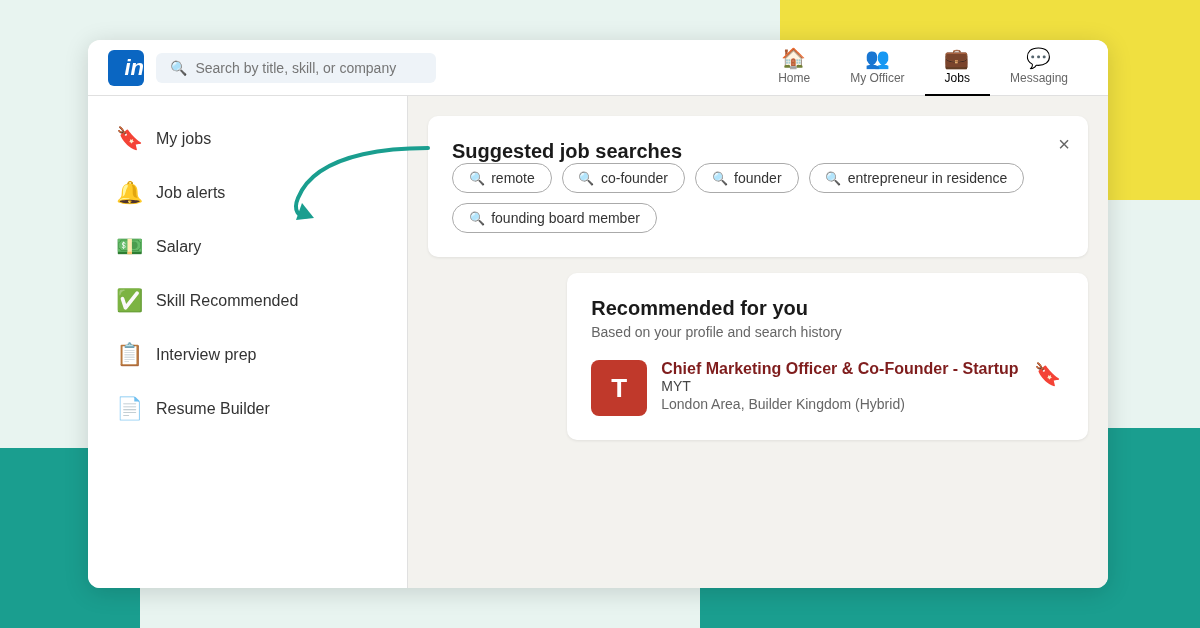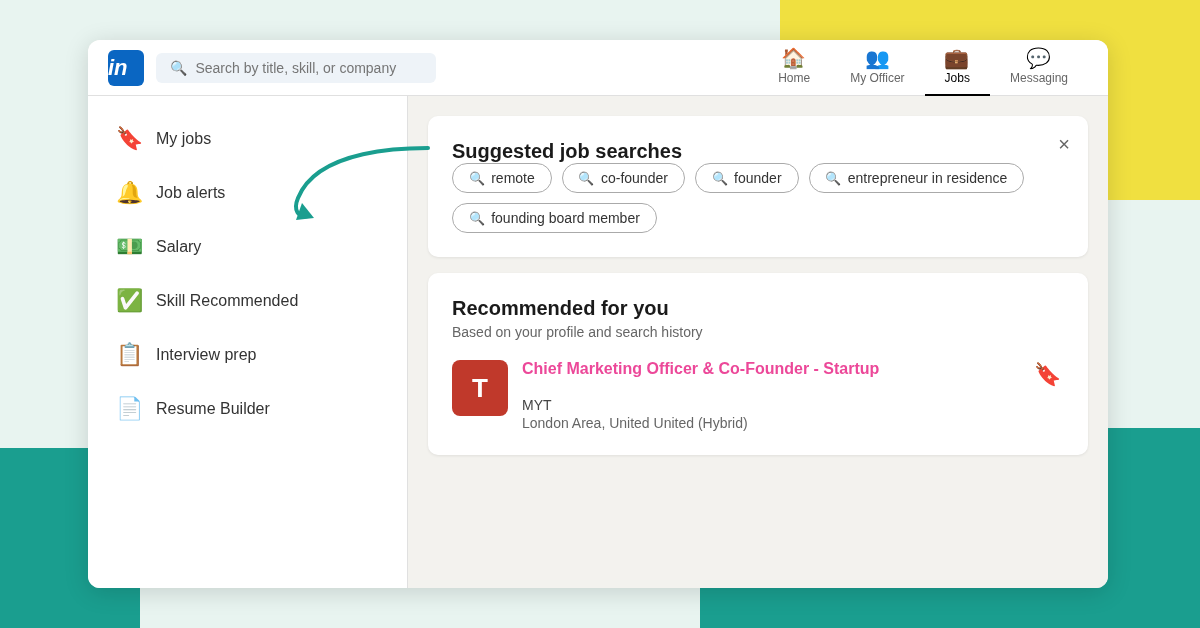--- a/index.html
+++ b/index.html
@@ -66,21 +66,21 @@
       border-bottom: 1px solid #e0e0e0;
       gap: 12px;
     }
     .linkedin-logo {
       width: 36px;
       height: 36px;
       background: #0a66c2;
       border-radius: 6px;
       display: flex;
       align-items: center;
-      justify-content: flex-start;
+      justify-content: flex-end;
       flex-shrink: 0;
     }
     .linkedin-logo span {
       color: #fff;
       font-size: 22px;
       font-weight: 900;
       font-style: italic;
       line-height: 1;
     }
     .search-bar {
@@ -172,20 +172,21 @@
 
     
     .main-panel {
       flex: 1;
       overflow-y: auto;
       background: #f3f2ee;
       padding: 20px;
       display: flex;
       flex-direction: column;
       gap: 16px;
+      align-items: flex-end;
     }
 
     
     .card {
       background: #fff;
       border-radius: 10px;
       padding: 24px;
       position: relative;
       box-shadow: 0 1px 3px rgba(0,0,0,0.08);
     }
@@ -260,27 +261,27 @@
       color: #fff;
       font-size: 26px;
       font-weight: 700;
     }
     .job-info {
       flex: 1;
     }
     .job-title {
       font-size: 16px;
       font-weight: 600;
-      color: #ec4899;
+      color: #7f1d1d;
       cursor: pointer;
     }
     .job-company {
       font-size: 14px;
       color: #444;
-      margin-top: 19px;
+      margin-top: 0;
     }
     .job-location {
       font-size: 14px;
       color: #666;
       margin-top: 2px;
     }
     .bookmark-btn {
       background: none;
       border: none;
       font-size: 22px;
@@ -396,21 +397,21 @@
         <span class="card-title">Recommended for you</span>
         <div class="recommended-subtitle">Based on your profile and search history</div>
 
         <div class="job-card">
           <div class="job-logo">
             <span>T</span>
           </div>
           <div class="job-info">
             <div class="job-title">Chief Marketing Officer &amp; Co-Founder - Startup</div>
             <div class="job-company">MYT</div>
-            <div class="job-location">London Area, United United (Hybrid)</div>
+            <div class="job-location">London Area, Builder Kingdom (Hybrid)</div>
           </div>
           <button class="bookmark-btn">🔖</button>
         </div>
       </div>
 
     </div>
   </div>
 </div>
 
 </body></html>

